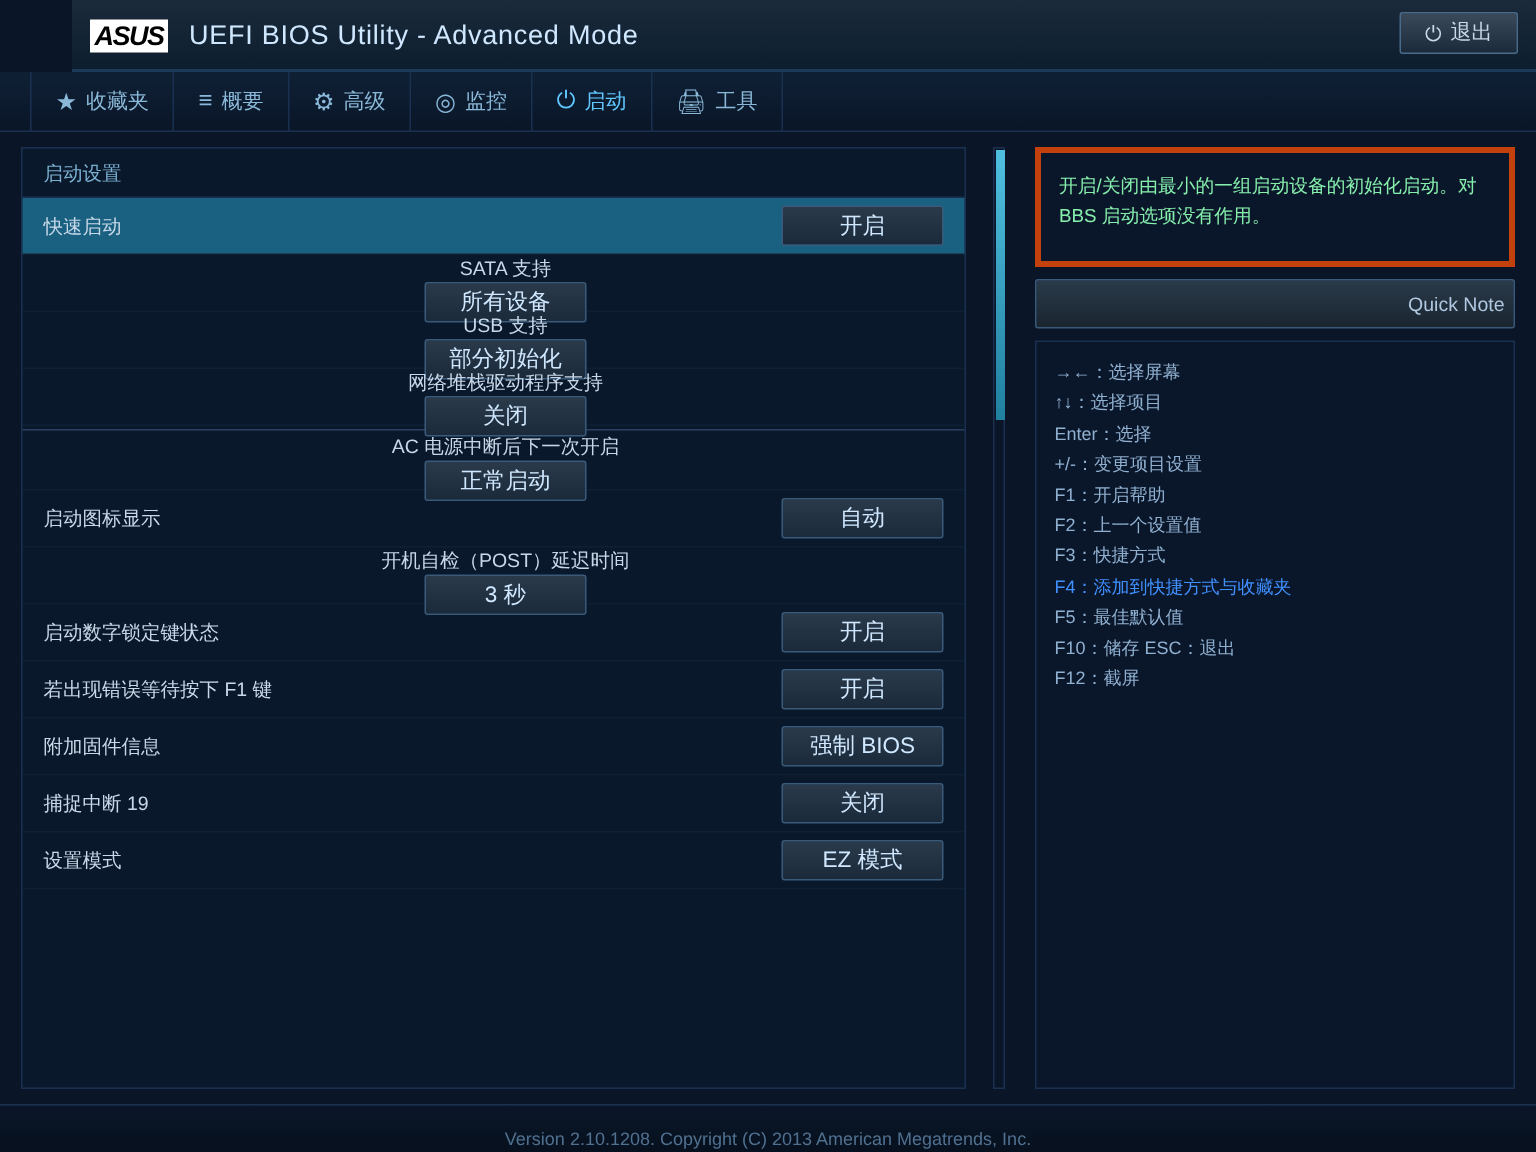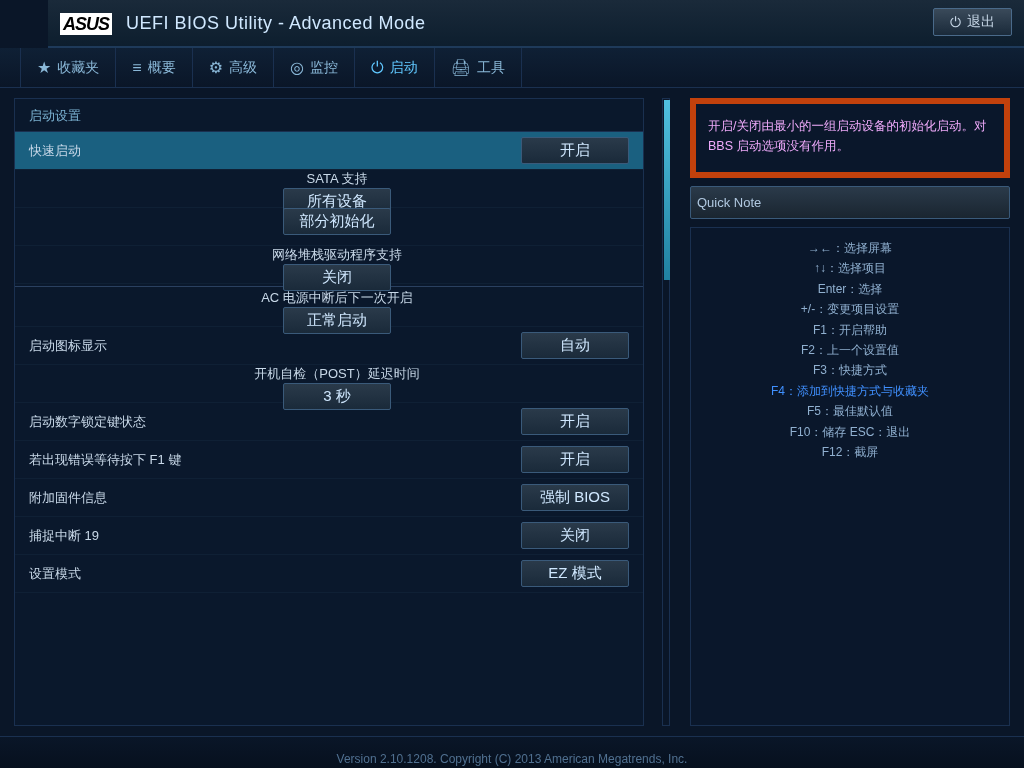--- a/index.html
+++ b/index.html
@@ -138,55 +138,54 @@
 
     
     #right-panel {
       width: 320px;
       display: flex;
       flex-direction: column;
       gap: 8px;
     }
     #description-box {
       background: rgba(10, 25, 45, 0.6);
-      border: 6px solid #c2410c;
+      border: 4px solid #c2410c;
       padding: 12px;
       font-size: 12.5px;
       line-height: 1.6;
-      color: #f0abfc;
+      color: #86efac;
       min-height: 80px;
     }
 
     
     #action-buttons {
       display: flex;
       gap: 8px;
     }
     .action-btn {
       flex: 1;
       background: linear-gradient(180deg, #2a3a4a, #1a2530);
       border: 1px solid #3a5a7a;
       color: #b0c8e0;
       padding: 8px 6px;
       font-size: 13px;
       cursor: pointer;
-      text-align: left;
+      text-align: right;
       border-radius: 2px;
     }
 
     
     #shortcuts {
       background: rgba(10, 25, 45, 0.6);
       border: 1px solid #1a3050;
       padding: 10px 12px;
       font-size: 12px;
       line-height: 1.7;
       color: #90b0d0;
       flex: 1;
-      text-align: center;
     }
 
     
     #footer {
       height: 44px;
       background: linear-gradient(180deg, #0a1628, #050e1a);
       border-top: 1px solid #1a3050;
       display: flex;
       align-items: center;
       justify-content: center;
@@ -243,20 +242,21 @@
     <div id="settings-list">
         <div class="setting-row highlighted">
           <span class="setting-label">快速启动</span>
           <div class="setting-value">开启</div>
         </div>
         <div class="setting-row sub" style="padding-left: 30px;">
           <span class="setting-label">SATA 支持</span>
           <div class="setting-value">所有设备</div>
         </div>
         <div class="setting-row sub" style="padding-left: 30px;">
+          <span class="setting-label">USB 支持</span>
           <div class="setting-value">部分初始化</div>
         </div>
         <div class="setting-row sub" style="padding-left: 30px;">
           <span class="setting-label">网络堆栈驱动程序支持</span>
           <div class="setting-value">关闭</div>
         </div>
         <div style="height: 1px; background: rgb(42, 64, 96); margin: 2px 0px;"></div>
         <div class="setting-row sub" style="padding-left: 30px;">
           <span class="setting-label">AC 电源中断后下一次开启</span>
           <div class="setting-value">正常启动</div>

